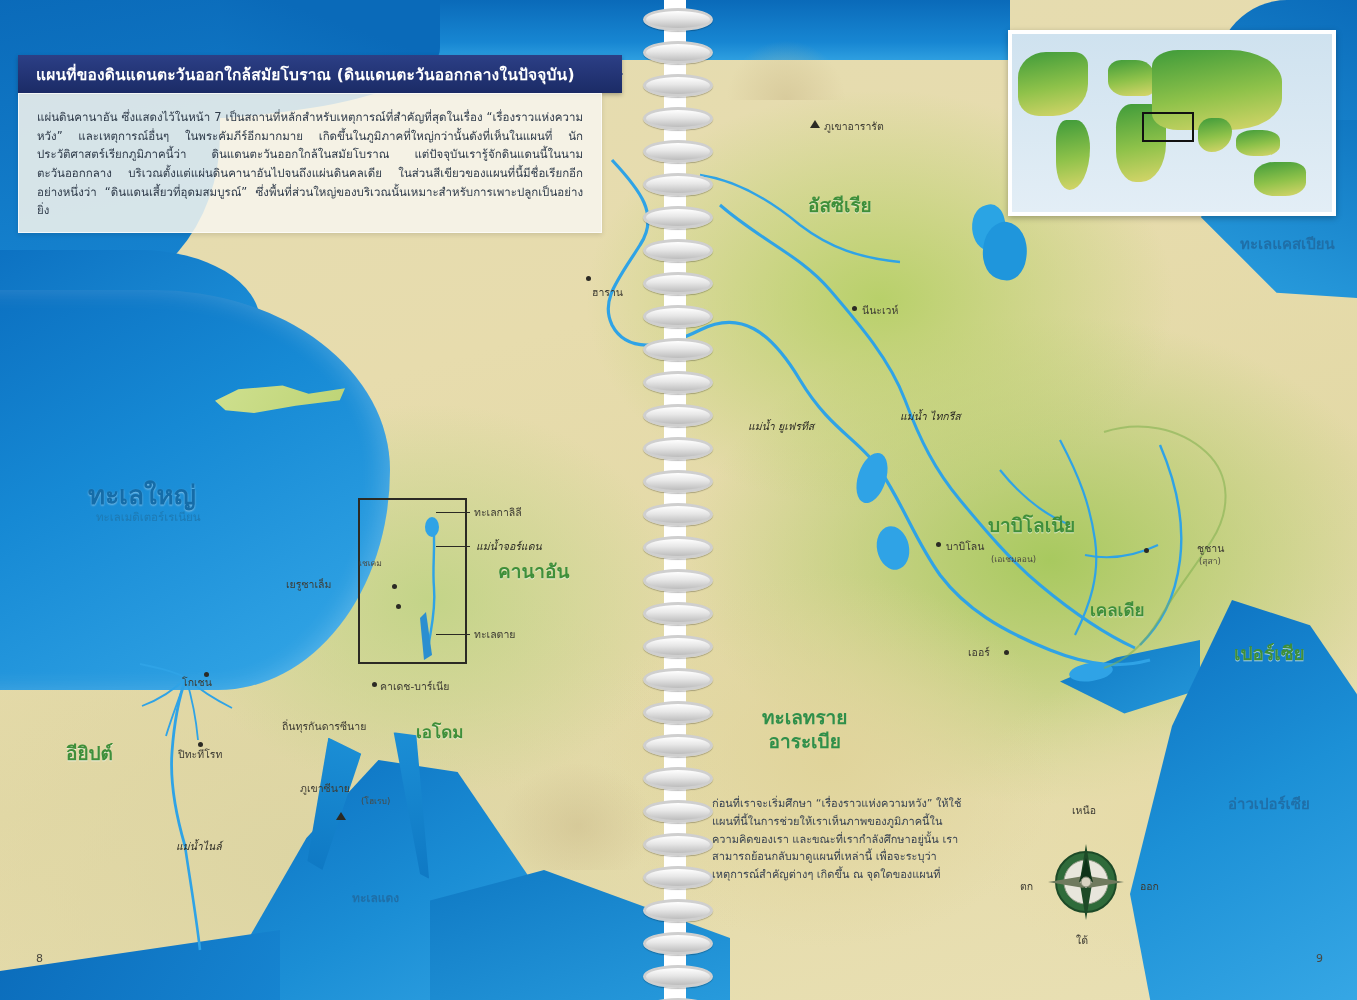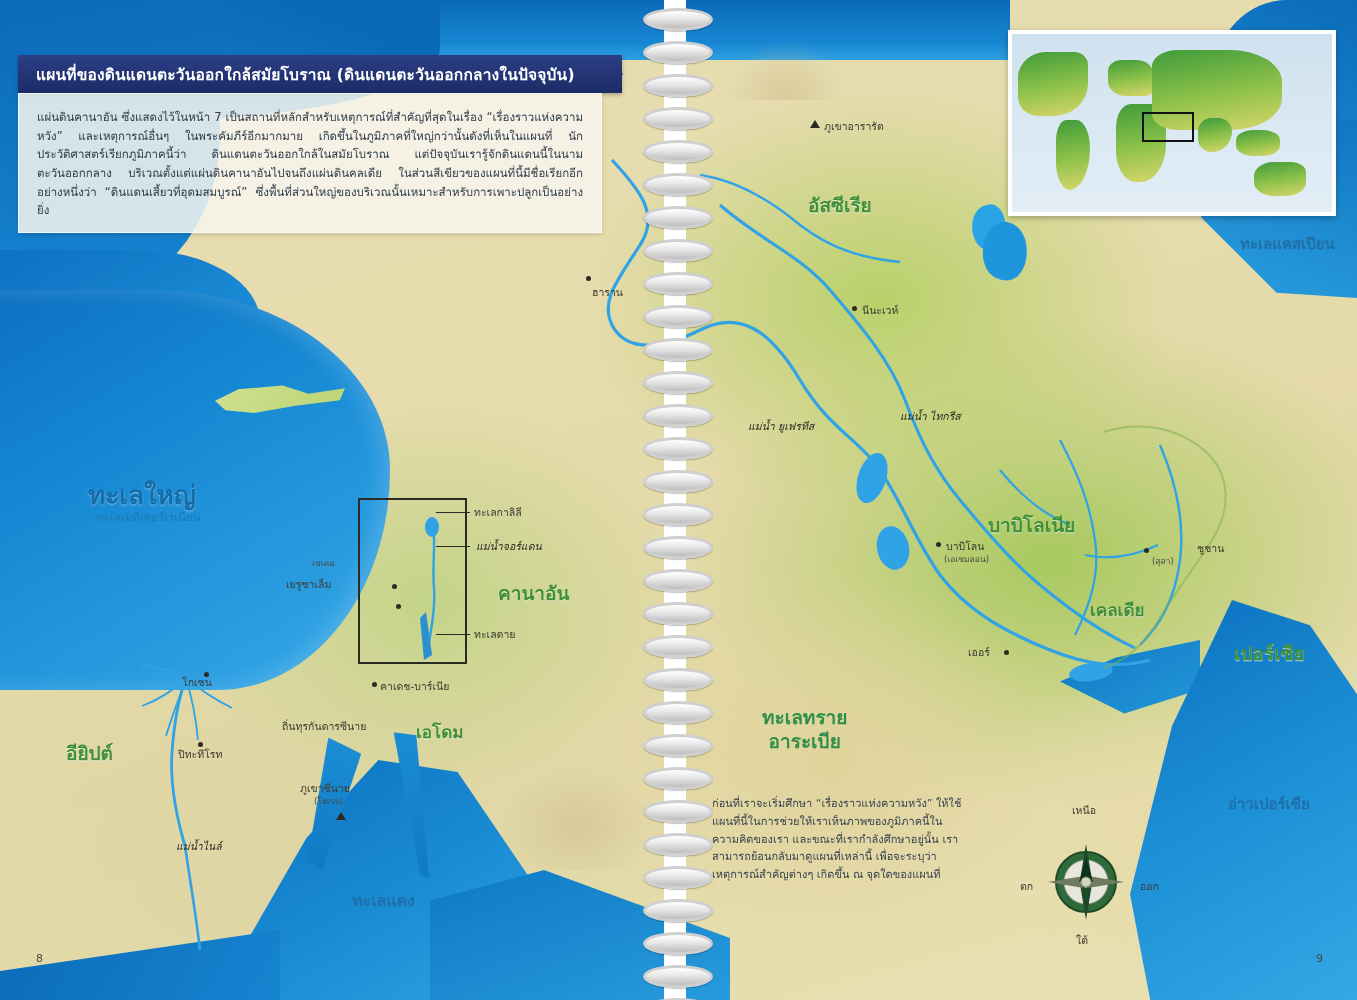--- a/index.html
+++ b/index.html
@@ -117,21 +117,21 @@
   
   .lbl{position:absolute;white-space:nowrap;}
   .region{color:#3f8f3a;font-size:19px;font-weight:bold;text-shadow:0 1px 0 rgba(255,255,255,.6);}
   .region.sm{font-size:17px;}
   .sea-label{color:#1f6fa8;font-size:15px;font-weight:bold;}
   .sea-name{color:#156ca8;font-size:26px;font-weight:bold;text-shadow:0 1px 2px rgba(255,255,255,.45);}
   .sea-sub{color:#1d7ab4;font-size:11.5px;}
   .desert{color:#2f8f4a;font-size:19px;font-weight:bold;text-align:center;line-height:1.25;}
   .city{color:#3d3b33;font-size:10.5px;}
   .river-lbl{color:#2b2a24;font-size:10.5px;font-style:italic;}
-  .tiny{font-size:8.5px;color:#4a4840;}
+  .tiny{font-size:8.5px;color:#4a4840;margin-left:47px;}
   .dot{position:absolute;width:5px;height:5px;background:#2b2a24;border-radius:50%;}
   .tri{position:absolute;width:0;height:0;border-left:5px solid transparent;border-right:5px solid transparent;border-bottom:8px solid #2b2a24;}
 
   
   .canaanbox{position:absolute;left:358px;top:498px;width:105px;height:162px;border:2px solid #2b2a24;}
   .leader{position:absolute;height:1px;background:#2b2a24;}
 
   
   .compass{position:absolute;left:1040px;top:836px;width:92px;height:92px;}
 
@@ -271,37 +271,37 @@
   </div>
   <div class="lbl sea-sub" style="left:96px;top:508px;">
     <span>ทะเลเมดิเตอร์เรเนียน</span>
   </div>
   <div class="lbl sea-label" style="left:1240px;top:232px;">
     <span>ทะเลแคสเปียน</span>
   </div>
   <div class="lbl sea-label" style="left:1228px;top:792px;">
     <span>อ่าวเปอร์เซีย</span>
   </div>
-  <div class="lbl sea-label" style="left:352px;top:888px;font-size:16px;">
+  <div class="lbl sea-label" style="left:352px;top:888px;font-size:12px;">
     <span>ทะเลแดง</span>
   </div>
 
   <div class="lbl region" style="left:808px;top:190px;">
     <span>อัสซีเรีย</span>
   </div>
   <div class="lbl region" style="left:988px;top:510px;">
     <span>บาบิโลเนีย</span>
   </div>
   <div class="lbl region sm" style="left:1090px;top:596px;">
     <span>เคลเดีย</span>
   </div>
   <div class="lbl region" style="left:1234px;top:638px;">
     <span>เปอร์เซีย</span>
   </div>
-  <div class="lbl region" style="left:498px;top:578px;">
+  <div class="lbl region" style="left:498px;top:556px;">
     <span>คานาอัน</span>
   </div>
   <div class="lbl region sm" style="left:416px;top:718px;">
     <span>เอโดม</span>
   </div>
   <div class="lbl region" style="left:66px;top:738px;">
     <span>อียิปต์</span>
   </div>
 
   <div class="lbl desert" style="left:762px;top:706px;">

